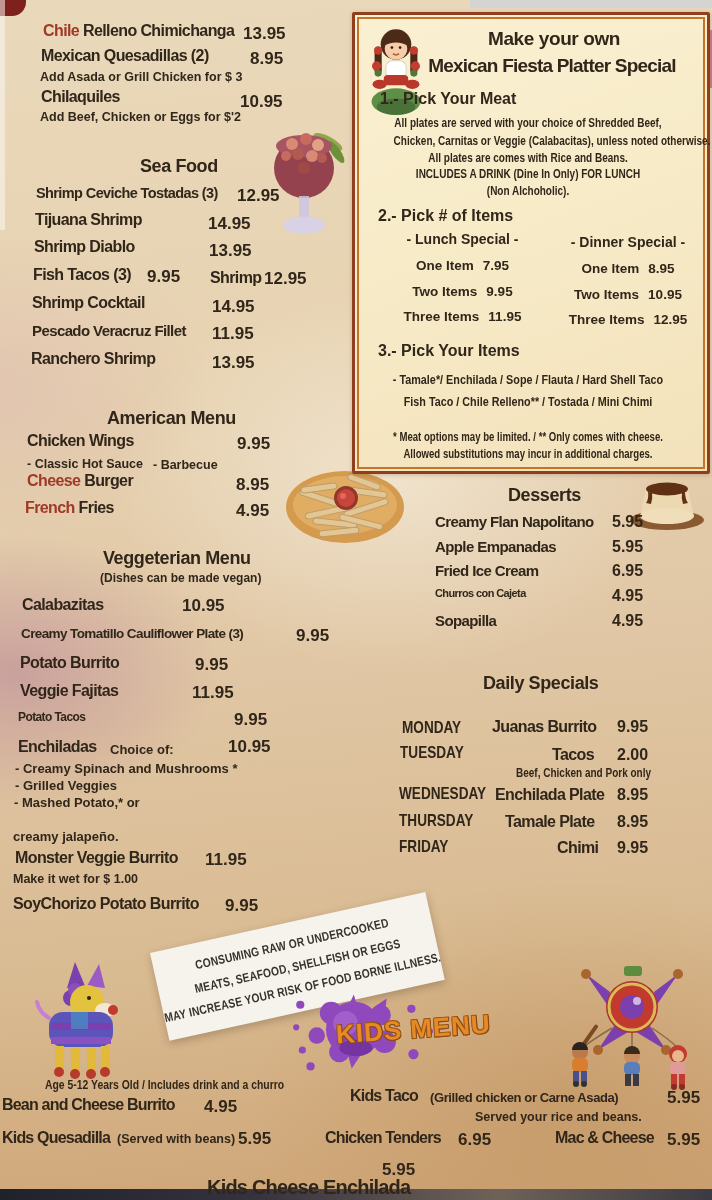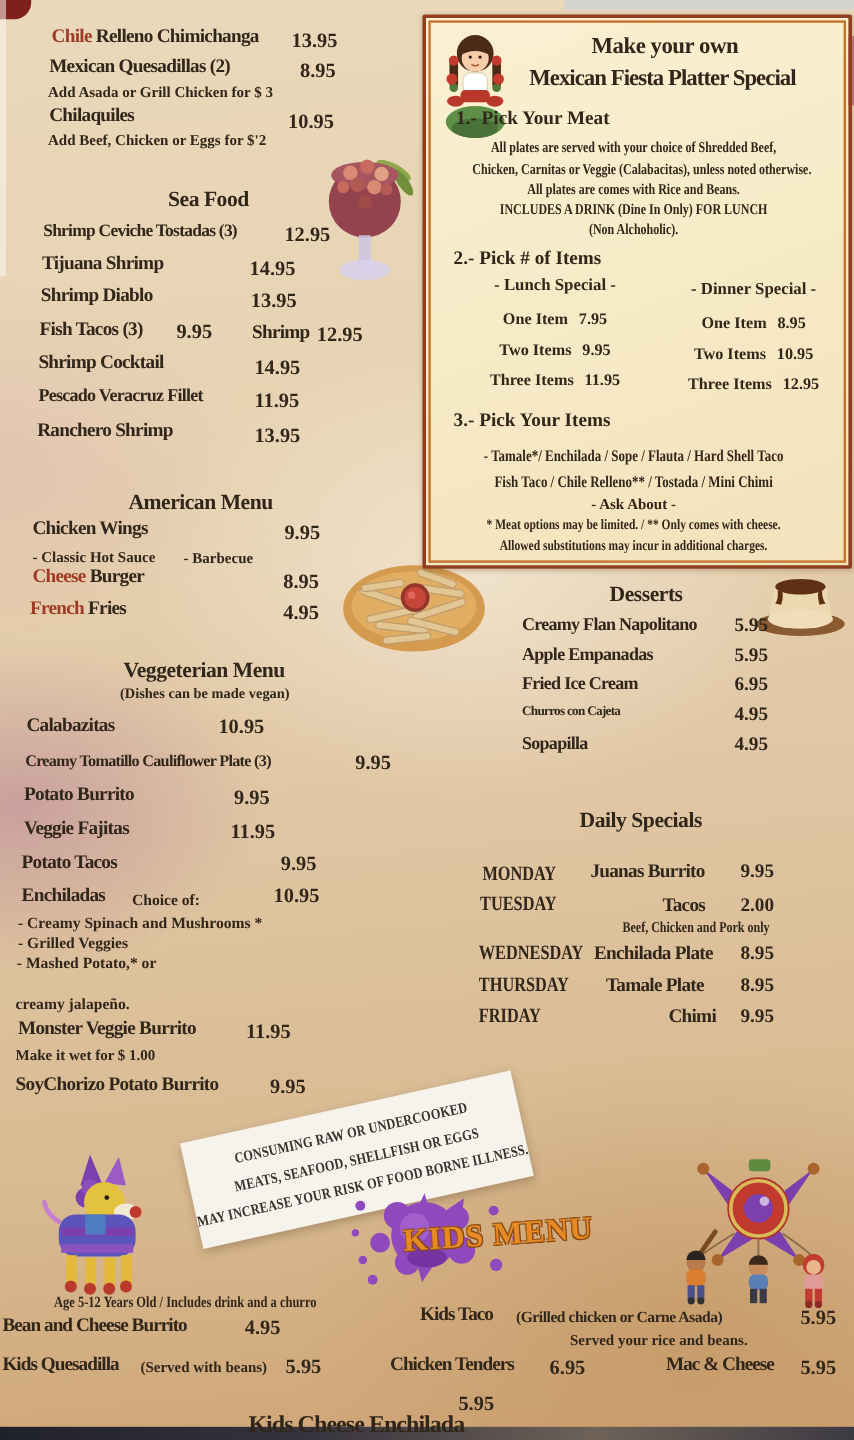--- a/index.html
+++ b/index.html
@@ -1,18 +1,18 @@
 <!DOCTYPE html>
 <html><head>
 <meta charset="utf-8">
 <style>
   html,body{margin:0;padding:0;background:#6b665f;}
   .page{
     position:relative;width:712px;height:1200px;overflow:hidden;
-    font-family:Liberation Serif, serif;
+    font-family:Liberation Sans, sans-serif;
     background:
       radial-gradient(40% 16% at 2% 56%, rgba(176,118,148,.48), rgba(176,118,148,0) 72%),
       radial-gradient(42% 18% at 0% 32%, rgba(214,166,172,.30), rgba(214,166,172,0) 70%),
       radial-gradient(55% 22% at 55% 40%, rgba(252,247,235,.50), rgba(252,247,235,0) 72%),
       radial-gradient(60% 25% at 80% 92%, rgba(188,138,84,.45), rgba(188,138,84,0) 75%),
       linear-gradient(175deg,#e9d8ba 0%,#e7d3b2 30%,#e0c6a4 55%,#d9bb92 78%,#cda374 100%);
   }
   .t{position:absolute;white-space:nowrap;font-weight:700;color:#31261a;}
   .c{text-align:center;}
   .red{color:#9e3a26;}
@@ -138,21 +138,21 @@
   <div class="t" style="left:103px;top:548px;font-size:18px;letter-spacing:-.4px">Veggeterian Menu</div>
   <div class="t" style="left:100px;top:571px;font-size:12px">(Dishes can be made vegan)</div>
   <div class="t" style="left:22px;top:596px;font-size:16px;letter-spacing:-.6px">Calabazitas</div>
   <div class="t" style="left:182px;top:596px;font-size:17px">10.95</div>
   <div class="t" style="left:21px;top:626px;font-size:13.5px;letter-spacing:-.6px">Creamy Tomatillo Cauliflower Plate (3)</div>
   <div class="t" style="left:296px;top:626px;font-size:17px">9.95</div>
   <div class="t" style="left:20px;top:654px;font-size:16px;letter-spacing:-.6px">Potato Burrito</div>
   <div class="t" style="left:195px;top:655px;font-size:17px">9.95</div>
   <div class="t" style="left:20px;top:682px;font-size:16px;letter-spacing:-.6px">Veggie Fajitas</div>
   <div class="t" style="left:192px;top:683px;font-size:17px">11.95</div>
-  <div class="t" style="left:18px;top:710px;font-size:16px;letter-spacing:-.6px">Potato Tacos</div>
+  <div class="t" style="left:18px;top:710px;font-size:12px;letter-spacing:-.6px">Potato Tacos</div>
   <div class="t" style="left:234px;top:710px;font-size:17px">9.95</div>
   <div class="t" style="left:18px;top:738px;font-size:16px;letter-spacing:-.6px">Enchiladas</div>
   <div class="t" style="left:110px;top:742px;font-size:13px">Choice of:</div>
   <div class="t" style="left:228px;top:737px;font-size:17px">10.95</div>
   <div class="t" style="left:15px;top:761px;font-size:13px">- Creamy Spinach and Mushrooms *</div>
   <div class="t" style="left:15px;top:778px;font-size:13px">- Grilled Veggies</div>
   <div class="t" style="left:14px;top:795px;font-size:13px">- Mashed Potato,* or</div>
   <div class="t" style="left:13px;top:829px;font-size:13px">creamy jalapeño.</div>
   <div class="t" style="left:15px;top:849px;font-size:16px;letter-spacing:-.6px">Monster Veggie Burrito</div>
   <div class="t" style="left:205px;top:850px;font-size:17px">11.95</div>
@@ -203,21 +203,20 @@
   <div class="t c" style="left:385px;top:309px;width:155px;font-size:13.5px"><span>Three Items</span><span style="margin-left:9px">11.95</span></div>
 
   <div class="t c" style="left:548px;top:234px;width:160px;font-size:14px">- Dinner Special -</div>
   <div class="t c" style="left:548px;top:261px;width:160px;font-size:13.5px"><span>One Item</span><span style="margin-left:9px">8.95</span></div>
   <div class="t c" style="left:548px;top:287px;width:160px;font-size:13.5px"><span>Two Items</span><span style="margin-left:9px">10.95</span></div>
   <div class="t c" style="left:548px;top:312px;width:160px;font-size:13.5px"><span>Three Items</span><span style="margin-left:9px">12.95</span></div>
 
   <div class="t" style="left:378px;top:342px;font-size:16px">3.- Pick Your Items</div>
   <div class="t c cond" style="left:356px;top:372px;width:344px;font-size:13.5px">- Tamale*/ Enchilada / Sope / Flauta / Hard Shell Taco</div>
   <div class="t c cond" style="left:356px;top:394px;width:344px;font-size:13.5px">Fish Taco / Chile Relleno** / Tostada / Mini Chimi</div>
-  <div class="t c" style="left:356px;top:413px;width:344px;font-size:12.5px">- Ask About -</div>
   <div class="t c cond" style="left:356px;top:430px;width:344px;font-size:12px">* Meat options may be limited. / ** Only comes with cheese.</div>
   <div class="t c cond" style="left:356px;top:447px;width:344px;font-size:12px">Allowed substitutions may incur in additional charges.</div>
 
   <div class="t" style="left:508px;top:485px;font-size:18px;letter-spacing:-.4px">Desserts</div>
   <svg style="position:absolute;left:628px;top:472px" width="78" height="60" viewBox="0 0 78 58">
     <ellipse cx="39" cy="47" rx="37" ry="10" fill="#8a5a30"></ellipse>
     <path d="M12 44 L18 16 L60 16 L66 44 Z" fill="#ecd9b2"></path>
     <ellipse cx="39" cy="43" rx="27" ry="8" fill="#f0debb"></ellipse>
     <ellipse cx="39" cy="16" rx="21" ry="6.5" fill="#5f3014"></ellipse>
     <path d="M20 19 q1 7 -2 11 l5 1 q2 -6 1 -11 Z" fill="#5f3014"></path>

